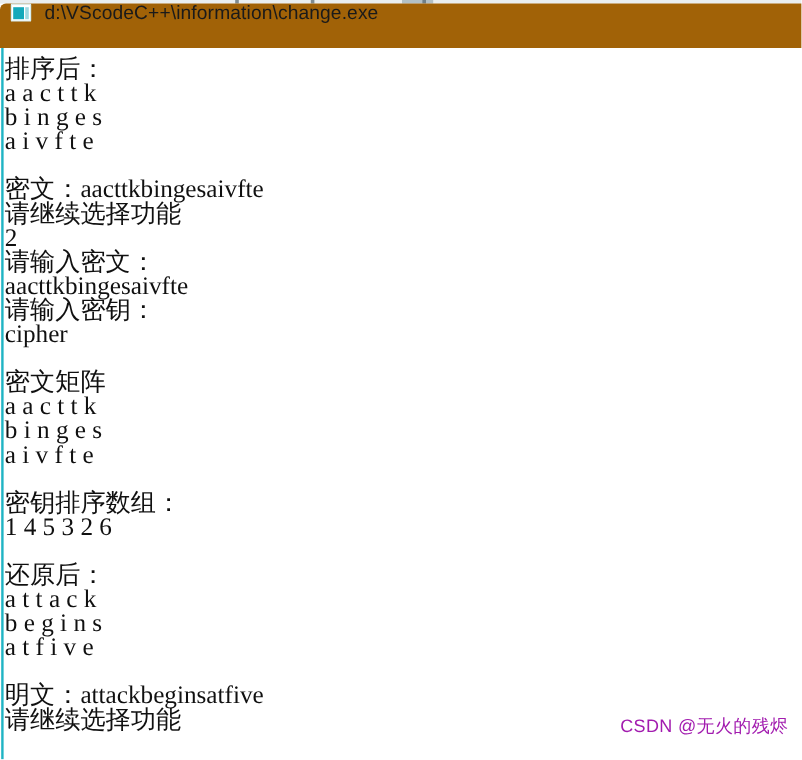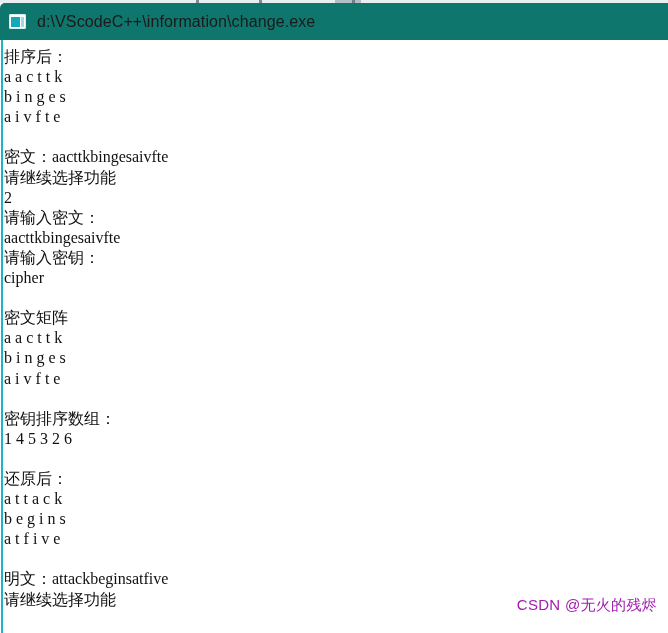--- a/index.html
+++ b/index.html
@@ -40,23 +40,23 @@
     position: absolute;
     left: 0; top: 3px;
     width: 668px;
     height: 630px;
     background: #ffffff;
   }
 
   #title-bar {
     position: relative;
     height: 37px;
-    background: #0f766e;
+    background: #a16207;
     display: flex;
-    align-items: center;
+    align-items: flex-start;
     padding-left: 9px;
     box-sizing: border-box;
     border-top-left-radius: 5px;
   }
 
   #title-icon {
     width: 17px; height: 15px;
     background: #ffffff;
     border: 1px solid #d6eef1;
     border-radius: 1px;
@@ -102,21 +102,21 @@
     left: 1px; top: 0;
     width: 2px; height: 593px;
     background: #1fb4c4;
   }
 
   #console-text {
     position: relative;
     margin: 0;
     padding: 0;
     font-family: "Liberation Serif", serif;
-    font-size: 16px;
+    font-size: 21px;
     line-height: 20.1px;
     color: #101010;
     white-space: pre;
   }
   .line { height: 20.1px; }
   .line.blank { height: 20.1px; }
 
   #watermark {
     position: absolute;
     right: 11px;

